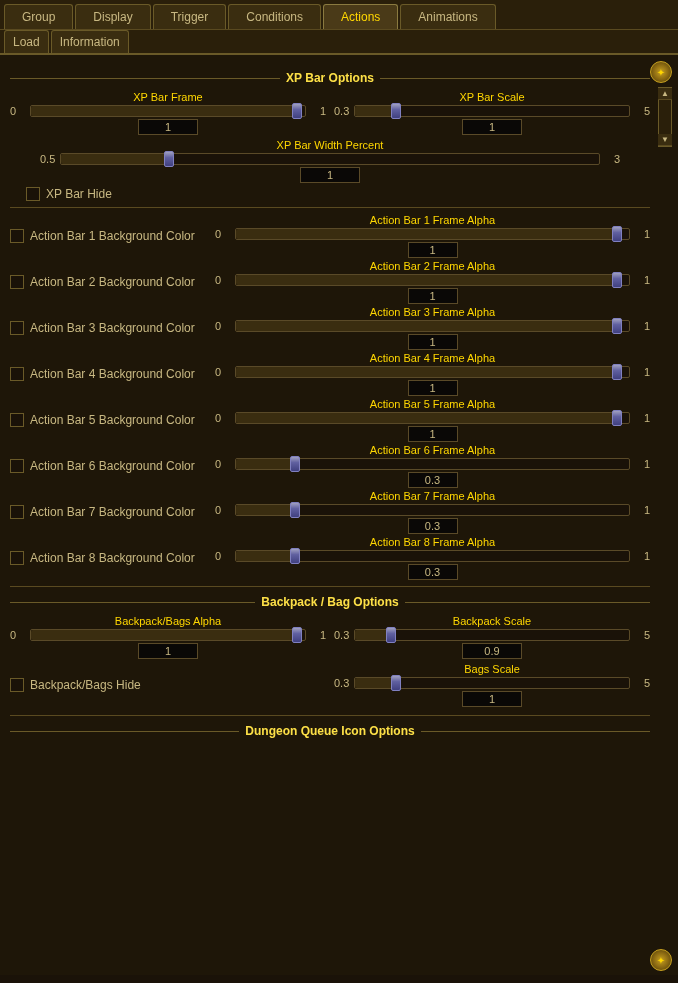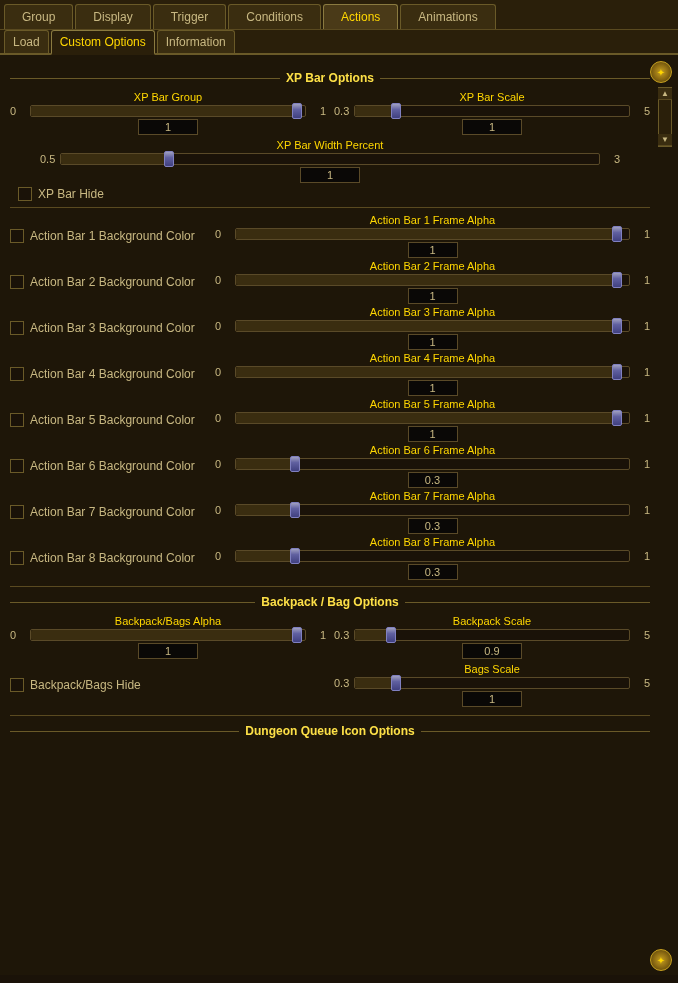--- a/index.html
+++ b/index.html
@@ -275,23 +275,20 @@
     </div>
     <div class="tab">
       <span>Animations</span>
     </div>
   </div>
 
   <div class="tab-bar-bottom">
     <div class="tab2">
       <span>Load</span>
     </div>
-    <div class="tab2 active">
-      <span>Custom Options</span>
-    </div>
     <div class="tab2">
       <span>Information</span>
     </div>
   </div>
 
   <div class="main-content" style="padding-right: 28px; min-height: 920px;">
 
     <div class="corner-icon">
       <span style="color:#ffd700; font-size:10px;">✦</span>
     </div>
@@ -299,21 +296,21 @@
       <div class="scroll-up">▲</div>
       <div class="scroll-down" style="margin-top:auto;">▼</div>
     </div>
 
     <div class="section-header">
       <span>XP Bar Options</span>
     </div>
 
     <div class="two-col">
       <div class="col-half">
-        <div class="slider-label">XP Bar Group</div>
+        <div class="slider-label">XP Bar Frame</div>
         <div class="slider-row">
           <span class="slider-min">0</span>
           <div class="slider-track">
             <div class="slider-fill" style="width:97%"></div>
             <div class="slider-thumb" style="left:97%"></div>
           </div>
           <span class="slider-max">1</span>
         </div>
         <div style="display:flex; justify-content:center; margin-top:2px;">
           <input class="slider-input" type="text" style="width: 60px;" value="1">
@@ -343,21 +340,21 @@
           <div class="slider-fill" style="width:20%"></div>
           <div class="slider-thumb" style="left:20%"></div>
         </div>
         <span class="slider-max">3</span>
       </div>
       <div style="display:flex; justify-content:center; margin-top:2px;">
         <input class="slider-input" type="text" style="width: 60px;" value="1">
       </div>
     </div>
 
-    <div class="checkbox-row" style="margin: 4px 8px 6px;">
+    <div class="checkbox-row" style="margin: 4px 16px 6px;">
       <div class="checkbox"></div>
       <span class="checkbox-label">XP Bar Hide</span>
     </div>
 
     <div class="divider"></div>
 
 
     <div class="action-bar-row">
       <div class="action-bar-left">
         <div class="checkbox"></div>

